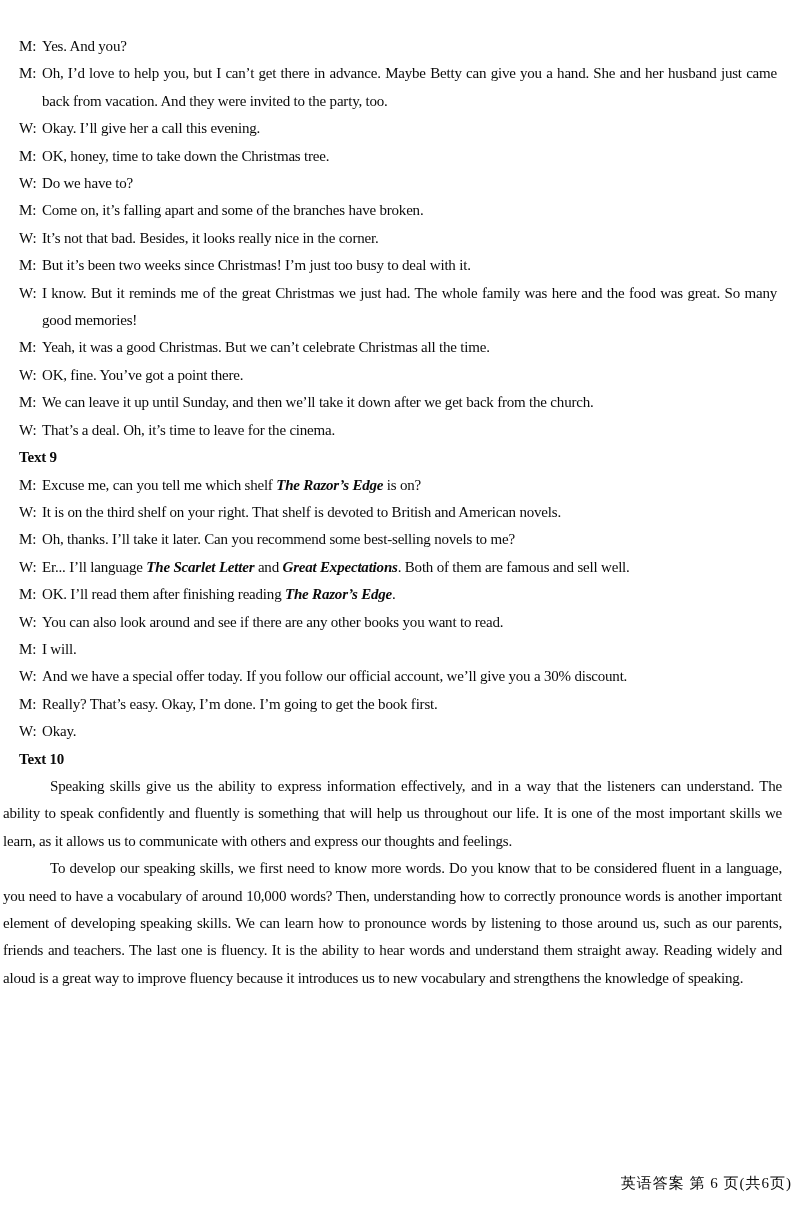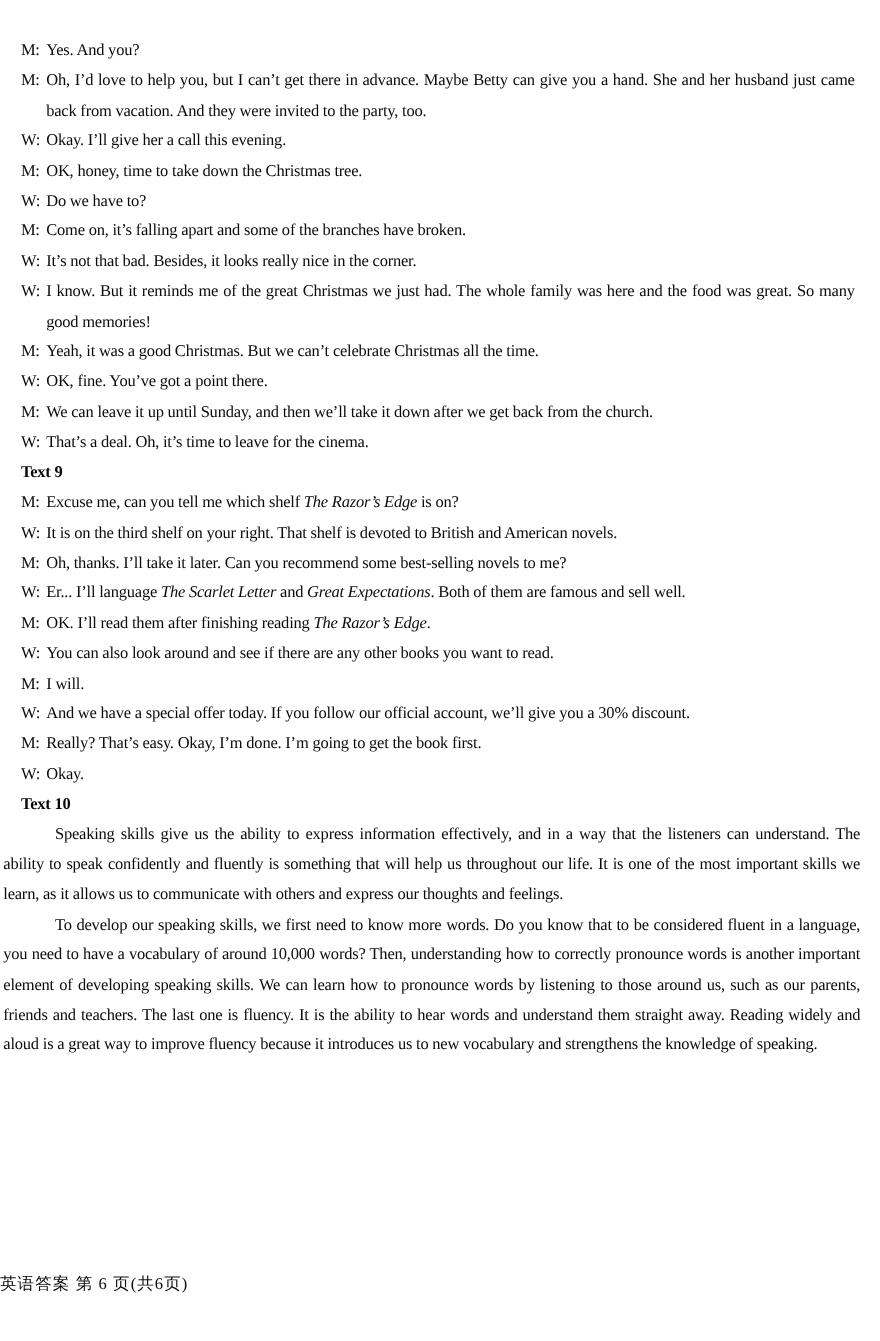--- a/index.html
+++ b/index.html
@@ -36,41 +36,42 @@
   .heading {
     font-weight: bold;
   }
   .para {
     text-align: justify;
     text-indent: 47px;
     margin-left: -16px;
     margin-right: -5px;
     font-family: Liberation Serif, serif;
   }
-  .it { font-style: italic; }
+  .it { font-style: italic; font-weight: bold; }
   .footer {
     margin-top: auto;
-    text-align: left;
-    padding-bottom: 42px;
+    text-align: right;
+    padding-bottom: 26px;
     font-size: 15px;
     letter-spacing: 1px;
   }
 </style>
 </head>
 <body>
 
 <div class="page">
   <div class="content" id="transcript">
       <div class="utt"><span class="spk">M:</span><span>Yes. And you?</span></div>
       <div class="utt"><span class="spk">M:</span><span>Oh, I’d love to help you, but I can’t get there in advance. Maybe Betty can give you a hand. She and her husband just came back from vacation. And they were invited to the party, too.</span></div>
       <div class="utt"><span class="spk">W:</span><span>Okay. I’ll give her a call this evening.</span></div>
       <div class="utt"><span class="spk">M:</span><span>OK, honey, time to take down the Christmas tree.</span></div>
       <div class="utt"><span class="spk">W:</span><span>Do we have to?</span></div>
       <div class="utt"><span class="spk">M:</span><span>Come on, it’s falling apart and some of the branches have broken.</span></div>
       <div class="utt"><span class="spk">W:</span><span>It’s not that bad. Besides, it looks really nice in the corner.</span></div>
+      <div class="utt"><span class="spk">M:</span><span>But it’s been two weeks since Christmas! I’m just too busy to deal with it.</span></div>
       <div class="utt"><span class="spk">W:</span><span>I know. But it reminds me of the great Christmas we just had. The whole family was here and the food was great. So many good memories!</span></div>
       <div class="utt"><span class="spk">M:</span><span>Yeah, it was a good Christmas. But we can’t celebrate Christmas all the time.</span></div>
       <div class="utt"><span class="spk">W:</span><span>OK, fine. You’ve got a point there.</span></div>
       <div class="utt"><span class="spk">M:</span><span>We can leave it up until Sunday, and then we’ll take it down after we get back from the church.</span></div>
       <div class="utt"><span class="spk">W:</span><span>That’s a deal. Oh, it’s time to leave for the cinema.</span></div>
       <div class="heading">Text 9</div>
       <div class="utt"><span class="spk">M:</span><span>Excuse me, can you tell me which shelf </span><span class="it">The Razor’s Edge</span><span> is on?</span></div>
       <div class="utt"><span class="spk">W:</span><span>It is on the third shelf on your right. That shelf is devoted to British and American novels.</span></div>
       <div class="utt"><span class="spk">M:</span><span>Oh, thanks. I’ll take it later. Can you recommend some best-selling novels to me?</span></div>
       <div class="utt"><span class="spk">W:</span><span>Er... I’ll language </span><span class="it">The Scarlet Letter</span><span> and </span><span class="it">Great Expectations</span><span>. Both of them are famous and sell well.</span></div>

